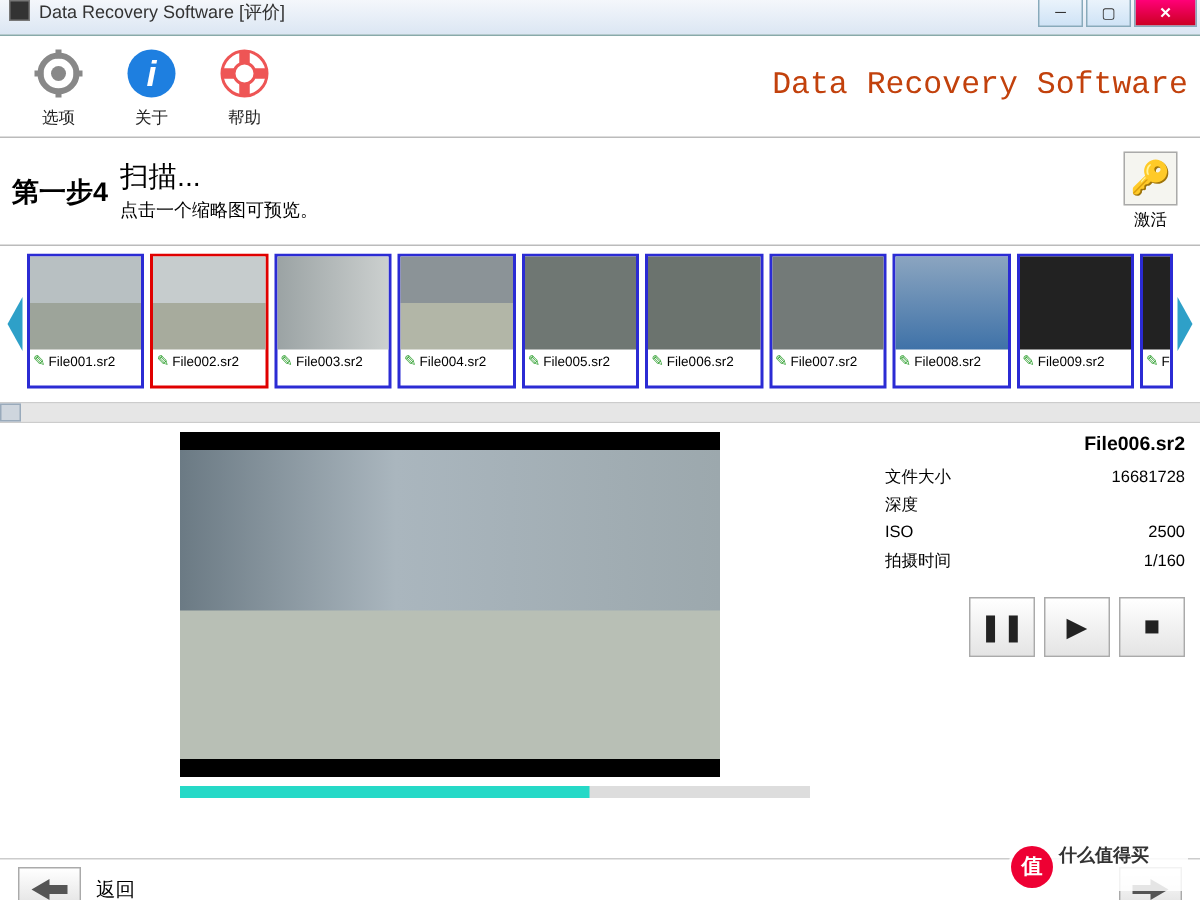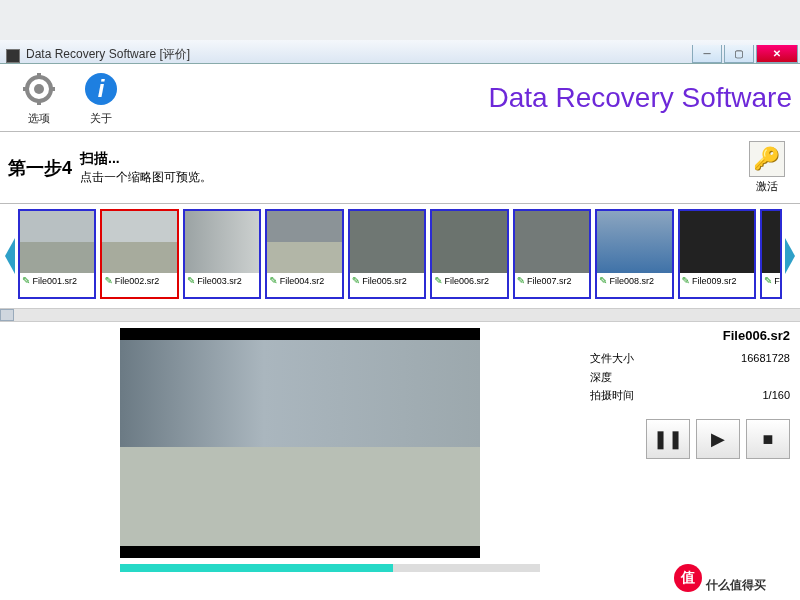--- a/index.html
+++ b/index.html
@@ -1,29 +1,29 @@
 <!DOCTYPE html>
 <html><head>
 <meta charset="utf-8">
 <style>
 * { box-sizing: border-box; margin: 0; padding: 0; font-family: "Microsoft YaHei", Arial, sans-serif; }
 body { background: #eceef0; width: 800px; height: 600px; overflow: hidden; position: relative; }
-.titlebar { height: 24px; background: linear-gradient(#f4f7fb,#dbe6f3); border-bottom: 1px solid #8aa; display: flex; align-items: flex-end; padding-left: 6px; font-size: 12px; color: #333; margin-top: 40px; }
+.titlebar { height: 24px; background: linear-gradient(#f4f7fb,#dbe6f3); border-bottom: 1px solid #8aa; display: flex; align-items: flex-start; padding-left: 6px; font-size: 12px; color: #333; }
 .titlebar .ticon { width: 14px; height: 14px; background: #333; margin-right: 6px; border: 1px solid #777; }
 .winbtns { margin-left: auto; display: flex; }
 .winbtn { width: 30px; height: 18px; margin-right: 2px; display: flex; align-items: center; justify-content: center; font-size: 10px; border: 1px solid #8ab; border-top: none; background: linear-gradient(#eaf3fb,#cfe3f6); }
 .winbtn.close { width: 42px; background: linear-gradient(#f07,#c02); color: #fff; font-weight: bold; }
 .toolbar { background: #fff; border-bottom: 1px solid #bbb; height: 68px; display: flex; align-items: center; padding: 0 8px; }
 .tbtn { width: 62px; text-align: center; font-size: 11px; color: #222; }
 .tbtn .ic { width: 40px; height: 40px; margin: 0 auto 2px; display: flex; align-items: center; justify-content: center; }
-.apptitle { margin-left: auto; font-size: 28px; color: #6d28d9; font-family: Liberation Sans, sans-serif; }
+.apptitle { margin-left: auto; font-size: 21px; color: #c2410c; font-family: Liberation Mono, monospace; }
 .steprow { background: #fff; border-bottom: 1px solid #bbb; height: 72px; display: flex; align-items: center; padding: 0 8px; }
 .steplabel { font-size: 18px; font-weight: bold; margin-right: 8px; }
 .stepdesc { font-size: 12px; line-height: 1.4; }
-.stepdesc .hd { font-size: 14px; font-weight: bold; }
+.stepdesc .hd { font-size: 19px; }
 .actbtn { margin-left: auto; width: 50px; text-align: center; font-size: 11px; }
 .actbtn .key { width: 36px; height: 36px; border: 1px solid #aaa; margin: 0 auto 2px; background: #f5f5f0; display: flex; align-items: center; justify-content: center; font-size: 22px; color: #d5a400; }
 .striprow { background: #fff; height: 104px; display: flex; align-items: center; padding: 0 2px; }
 .navarr { width: 16px; height: 80px; display: flex; align-items: center; justify-content: center; }
 .navarr svg { display:block; }
 .thumbs { flex: 1; display: flex; gap: 4px; overflow: hidden; height: 94px; align-items: flex-start; }
 .thumb { border: 2px solid #2b2bd4; width: 82px; height: 90px; background: #fff; position: relative; }
 .thumb.sel { border-color: #e00000; }
 .thumb .img { width: 100%; height: 62px; background: #888; position: relative; overflow: hidden; }
 .thumb .cap { font-size: 9px; padding: 2px 2px 0 2px; display: flex; align-items: center; gap: 2px; }
@@ -44,21 +44,21 @@
 .progtxt { font-size: 11px; font-weight: bold; text-align: center; margin-top: 2px; }
 .metapane { width: 210px; padding: 6px 10px 0 0; font-size: 11px; }
 .metapane .fname { text-align: right; font-weight: bold; font-size: 13px; margin-bottom: 6px; }
 .mrow { display: flex; justify-content: space-between; line-height: 1.7; }
 .ctrlbtns { display: flex; gap: 6px; margin-top: 14px; justify-content: flex-end; }
 .ctrlbtn { width: 44px; height: 40px; border: 1px solid #aaa; background: linear-gradient(#fff,#e4e4e4); display: flex; align-items: center; justify-content: center; font-size: 18px; color: #222; }
 .footer { background: #fff; border-top: 1px solid #ccc; height: 40px; display: flex; align-items: center; padding: 0 12px; }
 .backbtn { width: 42px; height: 30px; border: 1px solid #aaa; background: linear-gradient(#fff,#e0e0e0); display: flex; align-items: center; justify-content: center; margin-right: 10px; }
 .backlbl { font-size: 13px; }
 .fwdbtn { margin-left: auto; width: 42px; height: 30px; border: 1px solid #aaa; background: linear-gradient(#fff,#e0e0e0); display: flex; align-items: center; justify-content: center; }
-.watermark { position: absolute; right: 8px; bottom: 6px; width: 120px; height: 32px; background: rgba(255,255,255,.85); border-radius: 16px 4px 4px 16px; display:flex; align-items:flex-end; padding-left:34px; font-size:12px; font-weight:bold; color:#333; }
+.watermark { position: absolute; right: 8px; bottom: 6px; width: 120px; height: 32px; background: rgba(255,255,255,.85); border-radius: 16px 4px 4px 16px; display:flex; align-items:flex-start; padding-left:34px; font-size:12px; font-weight:bold; color:#333; }
 .watermark::before { content:"值"; position:absolute; left:2px; top:2px; width:28px; height:28px; border-radius:50%; background:#e03; color:#fff; display:flex; align-items:center; justify-content:center; font-size:14px; }
 
 .img.a{background:linear-gradient(#b8c0c2 50%,#9da49a 50%)}
 .img.b{background:linear-gradient(#c6cccd 50%,#a7ab9d 50%)}
 .img.c{background:linear-gradient(90deg,#9ba3a4,#ccd0cf)}
 .img.d{background:linear-gradient(#8b9397 50%,#b2b6a7 50%)}
 .img.e{background:#6f7773}
 .img.f{background:#6b736e}
 .img.g{background:#737a78}
 .img.h{background:linear-gradient(#8ba5c0,#3f72a8)}
@@ -95,20 +95,35 @@
   </div>
   <div class="tbtn">
     <div class="ic">
         <svg width="36" height="36">
           <circle cx="18" cy="18" r="16" fill="#1e7fe0"></circle>
           <text x="18" y="26" text-anchor="middle" font-size="24" font-family="Georgia" font-style="italic" fill="#fff" font-weight="bold">i</text>
         </svg>
       </div>
     <span>关于</span>
   </div>
+  <div class="tbtn">
+    <div class="ic">
+        <svg width="36" height="36">
+          <circle cx="18" cy="18" r="15" fill="#fff" stroke="#e55" stroke-width="2"></circle>
+          <circle cx="18" cy="18" r="7" fill="#fff" stroke="#e55" stroke-width="2"></circle>
+          <g stroke="#e55" stroke-width="7">
+            <line x1="18" y1="3" x2="18" y2="11"></line>
+            <line x1="18" y1="25" x2="18" y2="33"></line>
+            <line x1="3" y1="18" x2="11" y2="18"></line>
+            <line x1="25" y1="18" x2="33" y2="18"></line>
+          </g>
+        </svg>
+      </div>
+    <span>帮助</span>
+  </div>
   <div class="apptitle">Data Recovery Software</div>
 </div>
 
 <div class="steprow">
   <div class="steplabel">第一步4</div>
   <div class="stepdesc">
     <div class="hd">扫描...</div>
     <div>点击一个缩略图可预览。</div>
   </div>
   <div class="actbtn">
@@ -226,20 +241,24 @@
     <div id="metarows">
         <div class="mrow">
           <span>文件大小</span>
           <span>16681728</span>
         </div>
         <div class="mrow">
           <span>深度</span>
           <span></span>
         </div>
         <div class="mrow">
+          <span>ISO</span>
+          <span>2500</span>
+        </div>
+        <div class="mrow">
           <span>拍摄时间</span>
           <span>1/160</span>
         </div>
       </div>
     <div class="ctrlbtns">
       <div class="ctrlbtn">❚❚</div>
       <div class="ctrlbtn">▶</div>
       <div class="ctrlbtn">■</div>
     </div>
   </div>

